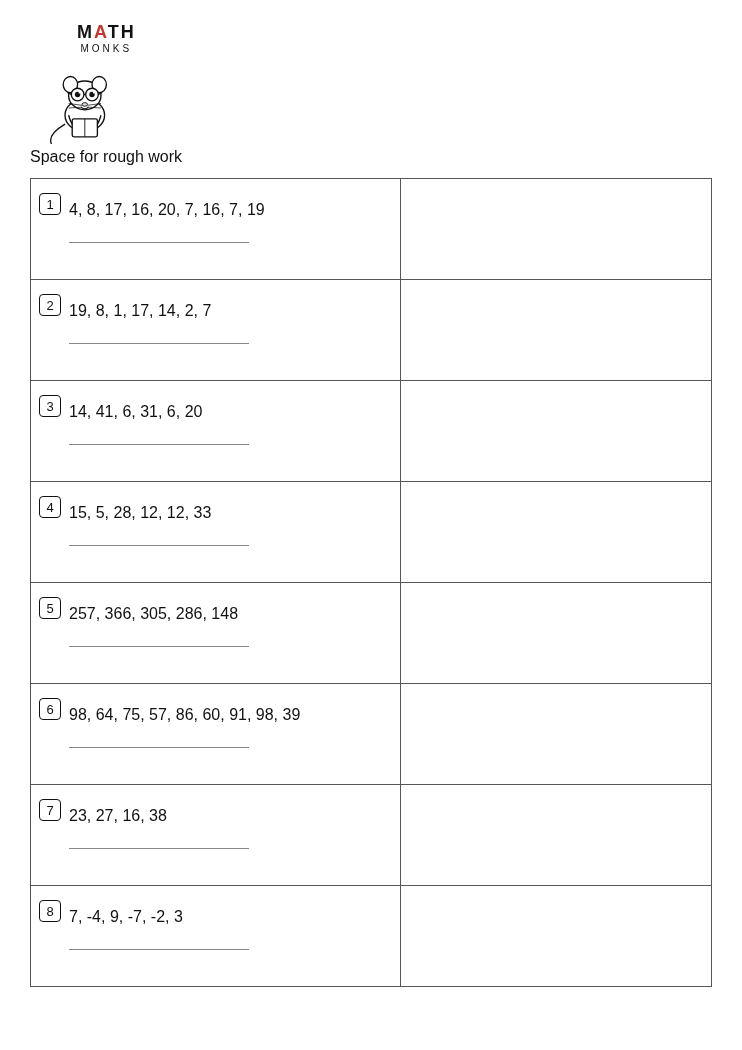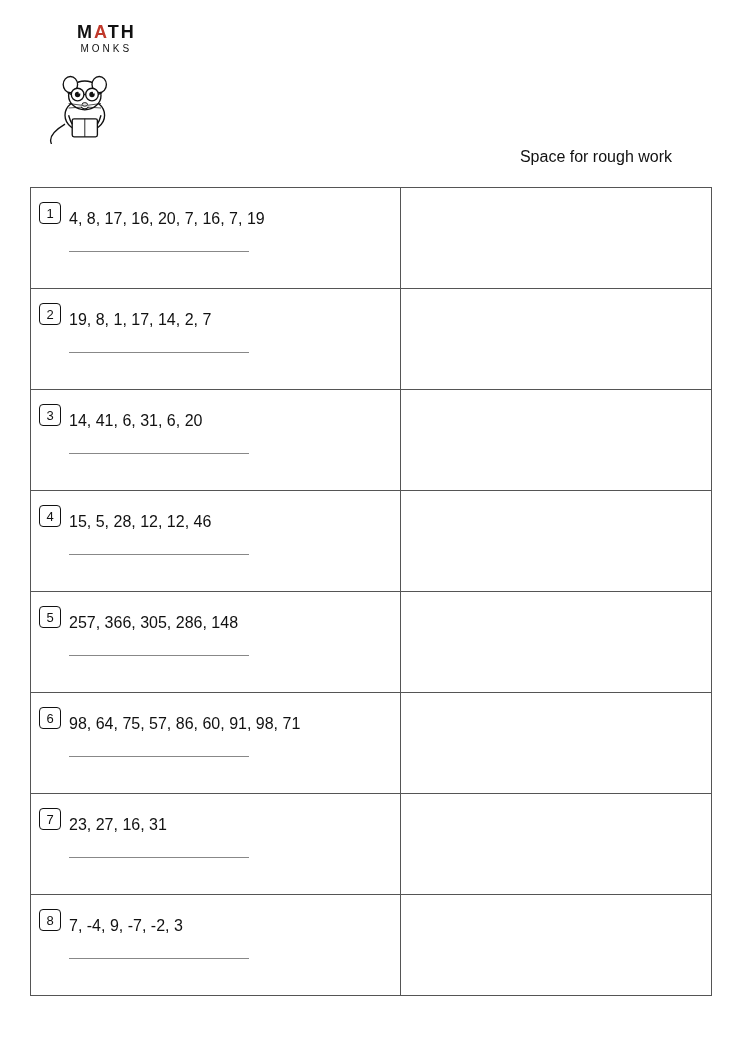--- a/index.html
+++ b/index.html
@@ -142,23 +142,23 @@
     }
 
     .top-right-logo {
       display: flex;
       flex-direction: column;
       align-items: center;
     }
 
     .above-table {
       display: flex;
-      justify-content: flex-end;
+      justify-content: flex-start;
       padding-right: 40px;
-      margin-bottom: 21px;
+      margin-bottom: 12px;
     }
   </style>
 </head>
 <body>
 
 <div class="header-row">
   <div class="top-right-logo">
     <div class="logo">
       <div class="logo-math">M<span>A</span>TH</div>
       <div class="logo-monks">MONKS</div>
@@ -251,21 +251,21 @@
             <div class="answer-line"></div>
           </div>
         </td>
         <td class="right-col" style="border-bottom: 1.5px solid rgb(85, 85, 85);"></td>
       </tr>
       <tr>
         <td class="left-col" style="border-bottom: 1.5px solid rgb(85, 85, 85);">
           <div class="problem-cell">
             <div class="problem-row">
               <span class="problem-number">4</span>
-              <span class="problem-text">15, 5, 28, 12, 12, 46</span>
+              <span class="problem-text">15, 5, 28, 12, 12, 33</span>
             </div>
             <div class="answer-line"></div>
           </div>
         </td>
         <td class="right-col" style="border-bottom: 1.5px solid rgb(85, 85, 85);"></td>
       </tr>
       <tr>
         <td class="left-col" style="border-bottom: 1.5px solid rgb(85, 85, 85);">
           <div class="problem-cell">
             <div class="problem-row">
@@ -275,33 +275,33 @@
             <div class="answer-line"></div>
           </div>
         </td>
         <td class="right-col" style="border-bottom: 1.5px solid rgb(85, 85, 85);"></td>
       </tr>
       <tr>
         <td class="left-col" style="border-bottom: 1.5px solid rgb(85, 85, 85);">
           <div class="problem-cell">
             <div class="problem-row">
               <span class="problem-number">6</span>
-              <span class="problem-text">98, 64, 75, 57, 86, 60, 91, 98, 71</span>
+              <span class="problem-text">98, 64, 75, 57, 86, 60, 91, 98, 39</span>
             </div>
             <div class="answer-line"></div>
           </div>
         </td>
         <td class="right-col" style="border-bottom: 1.5px solid rgb(85, 85, 85);"></td>
       </tr>
       <tr>
         <td class="left-col" style="border-bottom: 1.5px solid rgb(85, 85, 85);">
           <div class="problem-cell">
             <div class="problem-row">
               <span class="problem-number">7</span>
-              <span class="problem-text">23, 27, 16, 31</span>
+              <span class="problem-text">23, 27, 16, 38</span>
             </div>
             <div class="answer-line"></div>
           </div>
         </td>
         <td class="right-col" style="border-bottom: 1.5px solid rgb(85, 85, 85);"></td>
       </tr>
       <tr>
         <td class="left-col" style="border-bottom: none;">
           <div class="problem-cell">
             <div class="problem-row">

